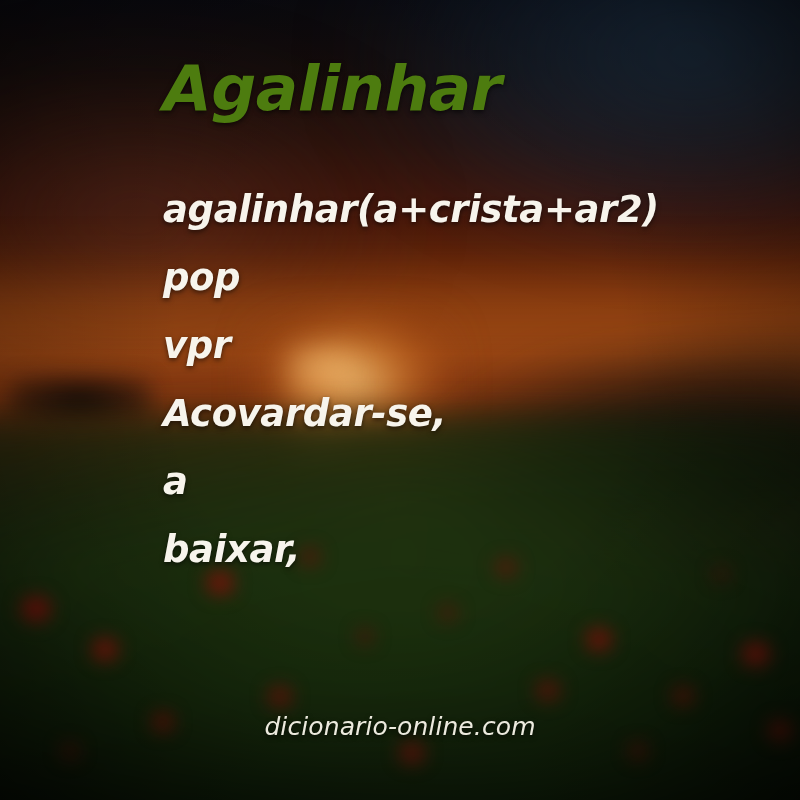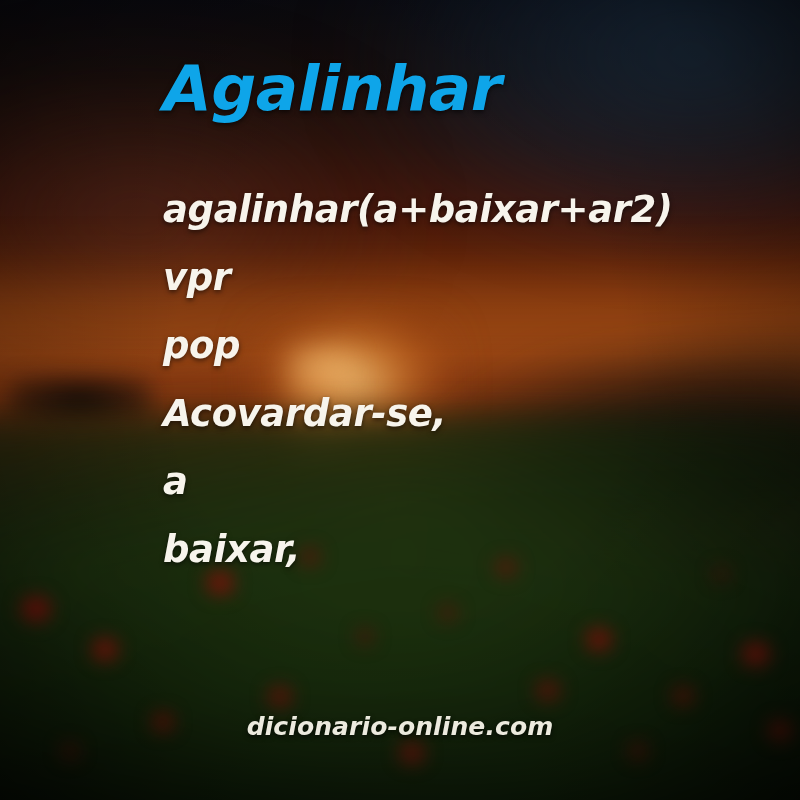--- a/index.html
+++ b/index.html
@@ -188,21 +188,21 @@
   }
 
   .title {
     position: absolute;
     left: 163px;
     top: 52px;
     font-family: "DejaVu Sans", sans-serif;
     font-size: 63px;
     font-weight: bold;
     font-style: italic;
-    color: #0ea5e9;
+    color: #4d7c0f;
     letter-spacing: -0.5px;
     text-shadow: 0 2px 5px rgba(0,0,0,0.62);
     white-space: nowrap;
   }
 
   .definition {
     position: absolute;
     left: 163px;
     top: 176px;
     width: 620px;
@@ -221,21 +221,21 @@
   }
 
   .footer {
     position: absolute;
     left: 0;
     right: 0;
     top: 712px;
     text-align: center;
     font-family: "DejaVu Sans", sans-serif;
     font-size: 25px;
-    font-weight: bold;
+    font-weight: normal;
     font-style: italic;
     color: #eceade;
     letter-spacing: 0.1px;
     text-shadow: 0 2px 5px rgba(0,0,0,0.7);
   }
 
   
   .vignette {
     position: absolute;
     inset: 0;
@@ -283,23 +283,23 @@
       </div>
   </div>
 
   <div class="vignette"></div>
 
   <div class="content">
 
     <div class="title">Agalinhar</div>
 
     <div class="definition" id="definition-block">
-        <div class="def-line">agalinhar(a+baixar+ar2)</div>
+        <div class="def-line">agalinhar(a+crista+ar2)</div>
+        <div class="def-line">pop</div>
         <div class="def-line">vpr</div>
-        <div class="def-line">pop</div>
         <div class="def-line">Acovardar-se,</div>
         <div class="def-line">a</div>
         <div class="def-line">baixar,</div>
       </div>
 
     <div class="footer">dicionario-online.com</div>
 
   </div>
 </div>
 

